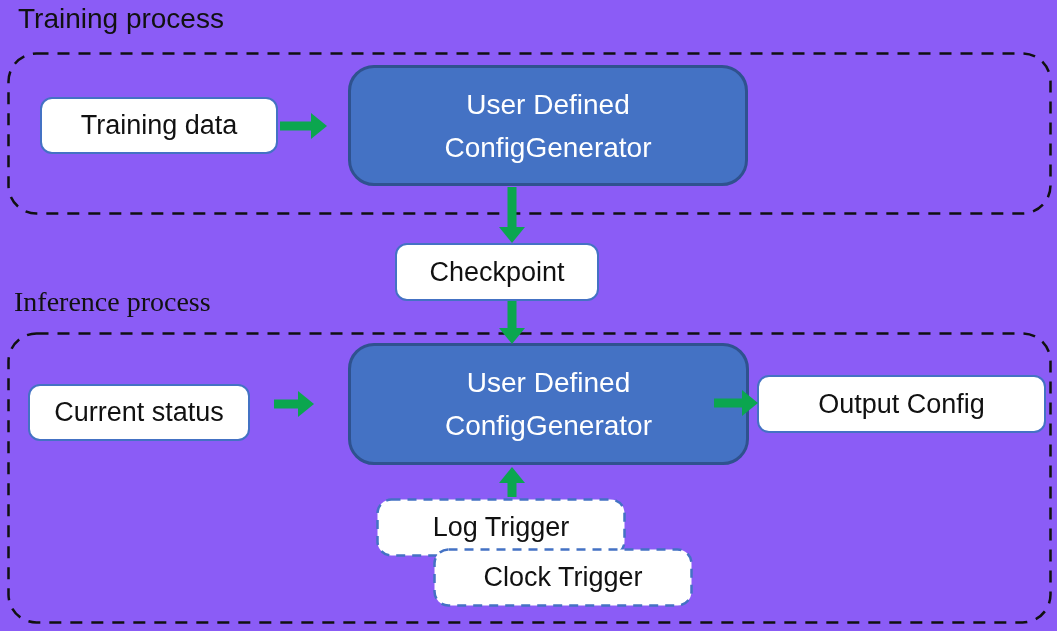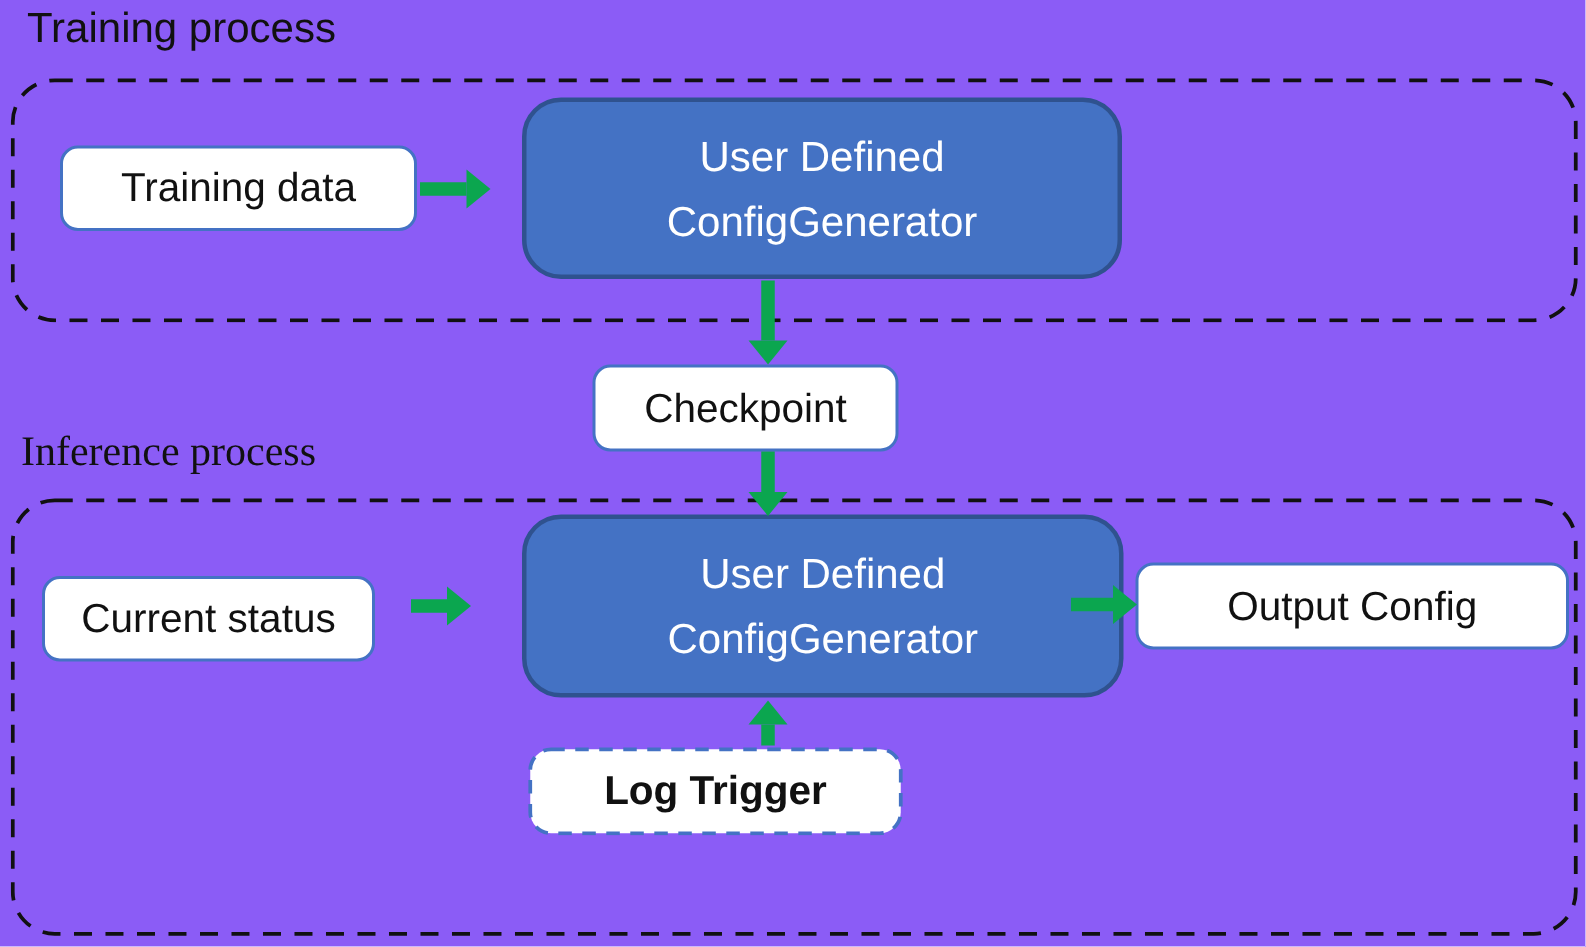--- a/index.html
+++ b/index.html
@@ -182,21 +182,27 @@
 
   <div class="white-box" style="left:757px; top:375px; width:289px; height:58px;">
     <span>Output Config</span>
   </div>
 
   <div class="arrow" style="left:499px; top:467px; width:26px; height:30px;">
     <div class="head-up"></div>
       <div class="shaft-v-up"></div>
   </div>
 
-  <div class="trigger-box" style="left:352px; top:498px; width:250px; height:59px; z-index:3;font-weight:bold;">
+  <div class="trigger-box" style="left:376px; top:498px; width:250px; height:59px; z-index:3;">
     <svg width="250" height="59" viewBox="0 0 250 59">
       <rect x="1.5" y="1.5" width="247" height="56" rx="14" fill="#ffffff" stroke="#4472c4" stroke-width="2.5" stroke-dasharray="9 7"></rect>
     </svg>
     <span class="lbl">Log Trigger</span>
   </div>
 
+  <div class="trigger-box" style="left:433px; top:548px; width:260px; height:59px; z-index:4;">
+    <svg width="260" height="59" viewBox="0 0 260 59">
+      <rect x="1.5" y="1.5" width="257" height="56" rx="14" fill="#ffffff" stroke="#4472c4" stroke-width="2.5" stroke-dasharray="9 7"></rect>
+    </svg>
+    <span class="lbl">Clock Trigger</span>
+  </div>
 
 </div>
 
 </body></html>

